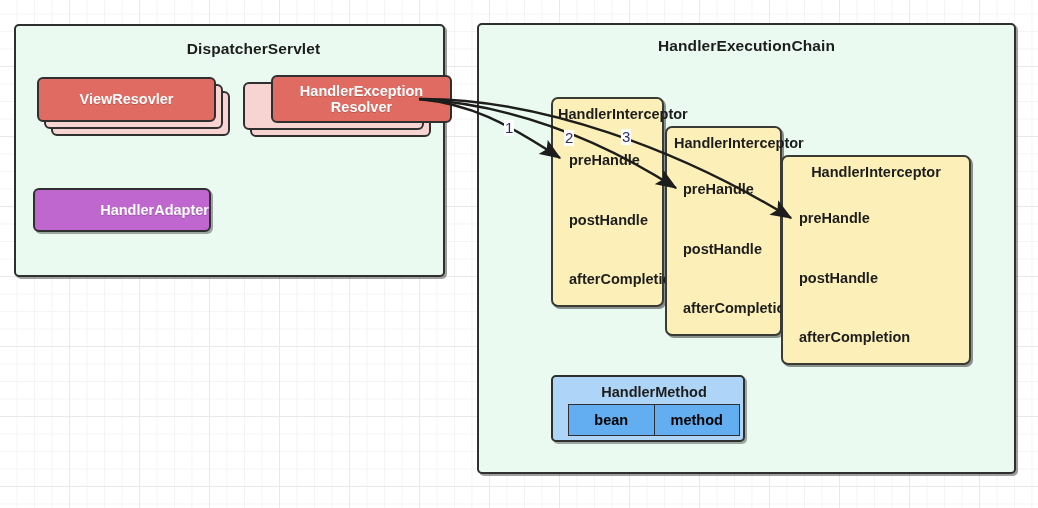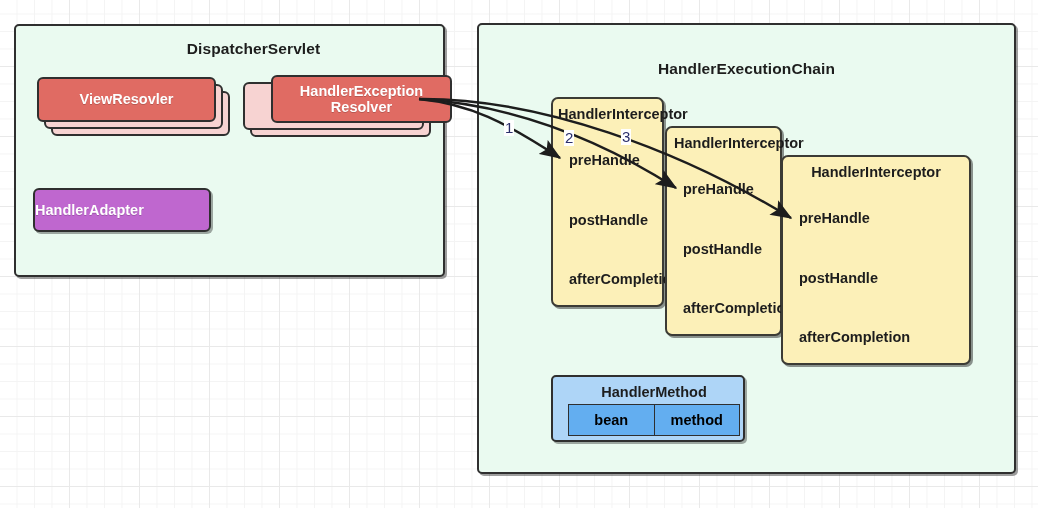--- a/index.html
+++ b/index.html
@@ -72,21 +72,21 @@
   }
 
   
   .plain-box {
     position: absolute;
     border: 2px solid #2f2f2f;
     border-radius: 6px;
     box-sizing: border-box;
     display: flex;
     align-items: center;
-    justify-content: flex-start;
+    justify-content: flex-end;
     font-weight: bold;
     font-size: 14.5px;
     color: #ffffff;
     text-shadow: 0 1px 0 rgba(0,0,0,0.18);
     background: #bf67cf;
     box-shadow: 2px 2px 0 rgba(40,40,40,0.4);
   }
 
   
   .interceptor {
@@ -196,21 +196,21 @@
       <span>HandlerException</span>
       <span>Resolver</span>
     </div>
   </div>
 
   <div class="plain-box" style="left:33px; top:188px; width:178px; height:44px;">
     <span>HandlerAdapter</span>
   </div>
 
   <div class="container-box" style="left:477px; top:23px; width:539px; height:451px;">
-    <div class="container-title" style="top:35px;">HandlerExecutionChain</div>
+    <div class="container-title" style="top:12px;">HandlerExecutionChain</div>
   </div>
 
   <div class="interceptor" style="left:551px; top:97px; width:113px; height:210px;">
     <div class="it-title" style="white-space:nowrap; width:180px; left:-9px; text-align:left; padding-left:14px;">HandlerInterceptor</div>
     <div class="it-method" style="top:53px;">preHandle</div>
     <div class="it-method" style="top:113px;">postHandle</div>
     <div class="it-method" style="top:172px;">afterCompletion</div>
   </div>
 
   <div class="interceptor" style="left:665px; top:126px; width:117px; height:210px;">

